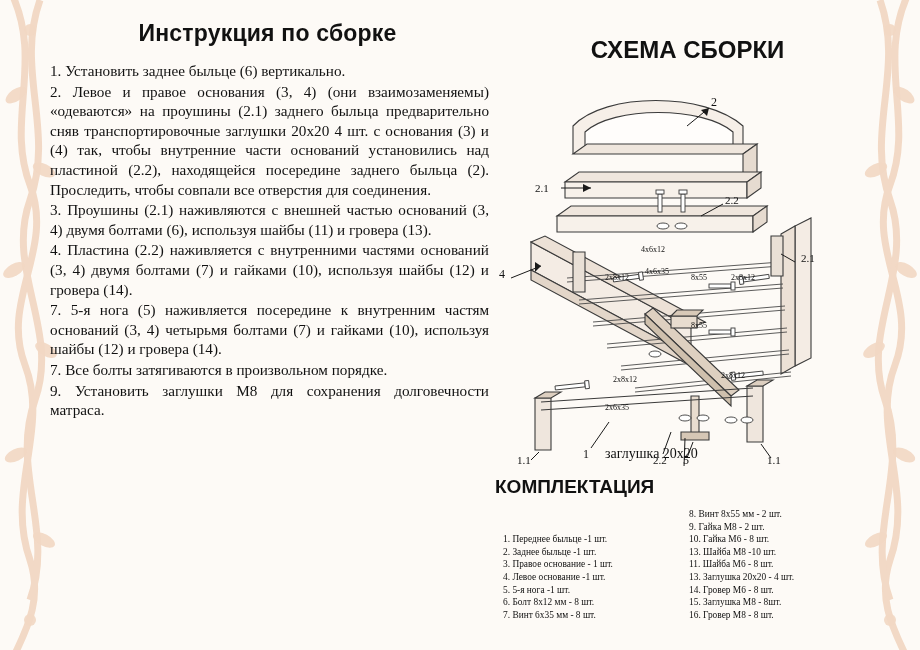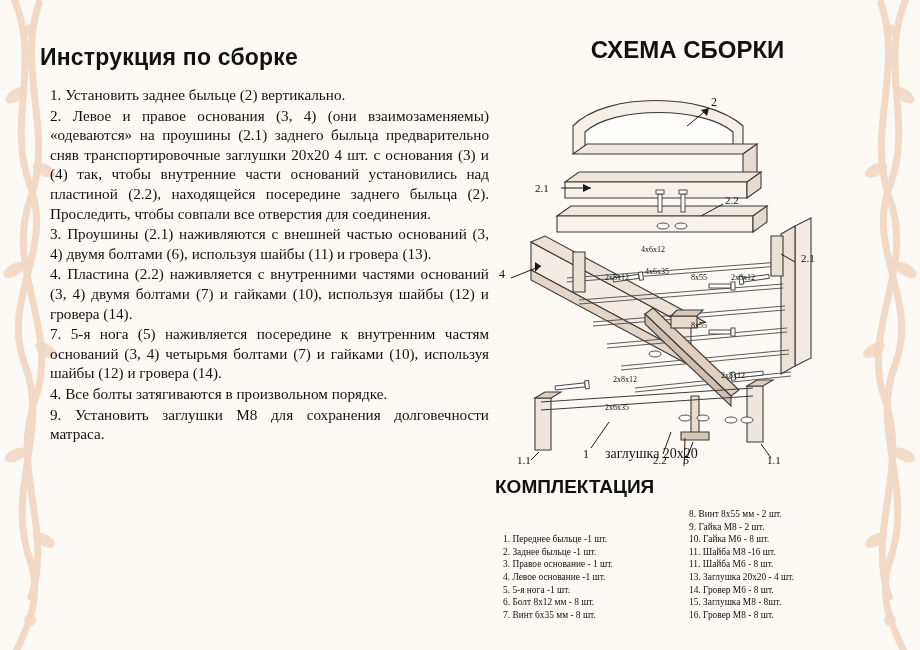--- a/index.html
+++ b/index.html
@@ -22,21 +22,22 @@
     position:absolute;left:0;top:0;width:455px;height:634px;
   }
   .col-right{
     position:absolute;left:455px;top:0;width:385px;height:634px;
   }
   h1.title{
     font-family:"Liberation Sans", sans-serif;
     font-weight:bold;
     font-size:23px;
     color:#111;
-    margin:36px 0 14px 0;
+    text-align:center;
+    margin:12px 0 14px 0;
     letter-spacing:0.2px;
   }
   h2.title2{
     font-family:"Liberation Sans", sans-serif;
     font-weight:bold;
     font-size:24px;
     color:#111;
     text-align:center;
     margin:28px 0 8px 0;
   }
@@ -125,26 +126,26 @@
       <circle cx="30" cy="620" r="6"></circle>
     </g>
   </svg>
 </div>
 
 <div class="page">
 
   <div class="col-left">
     <h1 class="title">Инструкция по сборке</h1>
     <ol class="steps">
-      <li>1. Установить заднее быльце (2) вертикально.</li>
+      <li>1. Установить заднее быльце (6) вертикально.</li>
       <li>2. Левое и правое основания (3, 4) (они взаимозаменяемы) «одеваются» на проушины (2.1) заднего быльца предварительно сняв транспортировочные заглушки 20х20 4 шт. с основания (3) и (4) так, чтобы внутренние части оснований установились над пластиной (2.2), находящейся посередине заднего быльца (2). Проследить, чтобы совпали все отверстия для соединения.</li>
       <li>3. Проушины (2.1) наживляются с внешней частью оснований (3, 4) двумя болтами (6), используя шайбы (11) и гровера (13).</li>
       <li>4. Пластина (2.2) наживляется с внутренними частями оснований (3, 4) двумя болтами (7) и гайками (10), используя шайбы (12) и гровера (14).</li>
       <li>7. 5-я нога (5) наживляется посередине к внутренним частям оснований (3, 4) четырьмя болтами (7) и гайками (10), используя шайбы (12) и гровера (14).</li>
-      <li>4. Все болты затягиваются в произвольном порядке.</li>
+      <li>7. Все болты затягиваются в произвольном порядке.</li>
       <li>9. Установить заглушки М8 для сохранения долговечности матраса.</li>
     </ol>
   </div>
 
   <div class="col-right">
     <h2 class="title2">СХЕМА СБОРКИ</h2>
 
     <div class="diagram">
       <svg width="385" height="400" viewBox="0 0 385 400">
         <g stroke="#3b3b3b" fill="none" stroke-width="1.1">
@@ -303,21 +304,21 @@
           <li>5. 5-я нога -1 шт.</li>
           <li>6. Болт 8х12 мм - 8 шт.</li>
           <li>7. Винт 6х35 мм - 8 шт.</li>
         </ul>
       </div>
       <div class="pcol">
         <ul>
           <li>8. Винт 8х55 мм - 2 шт.</li>
           <li>9. Гайка М8 - 2 шт.</li>
           <li>10. Гайка М6 - 8 шт.</li>
-          <li>11. Шайба М8 -16 шт.</li>
+          <li>13. Шайба М8 -10 шт.</li>
           <li>11. Шайба М6 - 8 шт.</li>
           <li>13. Заглушка 20х20 - 4 шт.</li>
           <li>14. Гровер М6 - 8 шт.</li>
           <li>15. Заглушка М8 - 8шт.</li>
           <li>16. Гровер М8 - 8 шт.</li>
         </ul>
       </div>
     </div>
   </div>
 

